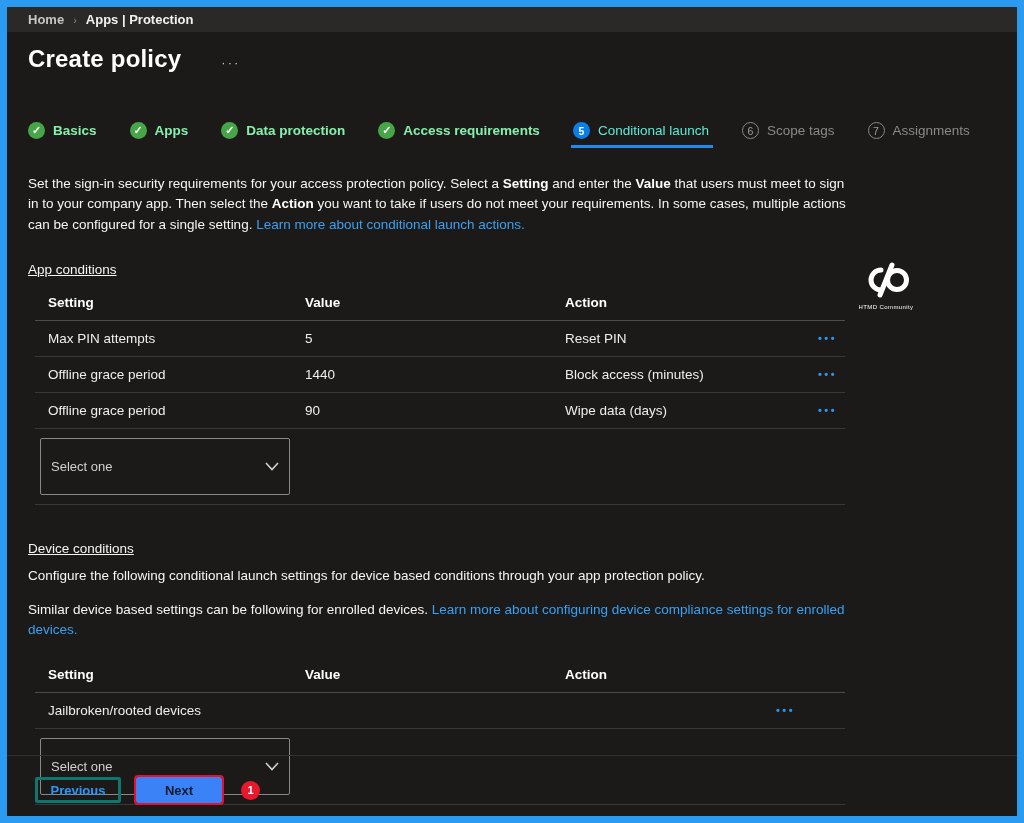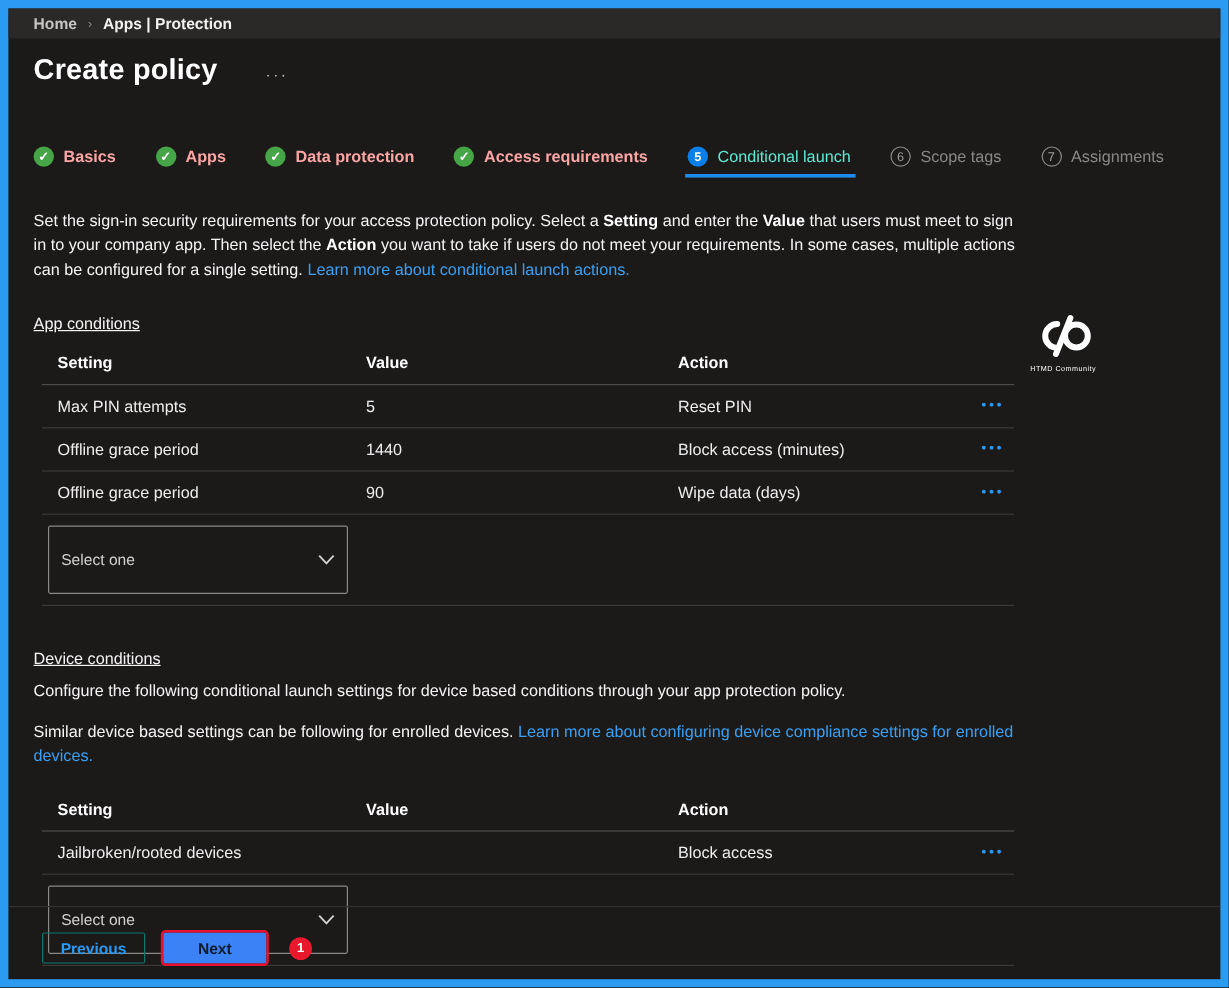--- a/index.html
+++ b/index.html
@@ -17,21 +17,21 @@
   .title-row{display:flex;align-items:center;gap:40px;margin:12px 0 0 21px;height:30px;}
   .page-title{font-size:24px;font-weight:700;margin:0;letter-spacing:.2px;}
   .title-menu{color:#c8c6c4;font-size:13px;letter-spacing:2px;cursor:pointer;padding-top:6px;}
   
   .tabs{display:flex;align-items:flex-start;gap:33px;margin:48px 0 0 21px;font-size:13.5px;}
   .tab{display:flex;align-items:center;gap:8px;padding-bottom:9px;position:relative;cursor:pointer;white-space:nowrap;}
   .step-icon{width:17px;height:17px;border-radius:50%;display:flex;align-items:center;justify-content:center;flex:none;}
   .tab.complete .step-icon{background:#46a546;color:#fff;font-size:11px;font-weight:700;}
   .tab.active .step-icon{background:#0b7fe8;color:#fff;font-size:10.5px;font-weight:700;}
   .tab.upcoming .step-icon{width:15px;height:15px;border:1px solid #8a8886;color:#a19f9d;font-size:10.5px;}
-  .tab.complete .tab-label{color:#fca5a5;font-weight:700;}
+  .tab.complete .tab-label{color:#86efac;font-weight:700;}
   .tab.active .tab-label{color:#5eead4;font-weight:400;}
   .tab.upcoming .tab-label{color:#8a8886;font-weight:400;}
   .tab.active::after{content:"";position:absolute;left:-2px;right:-4px;bottom:0;height:3px;background:#1f8ced;}
   
   .para{margin:26px 21px 0 21px;max-width:828px;font-size:13.5px;line-height:1.5;color:#f5f5f5;}
   .para b{color:#ffffff;}
   .link{color:#3aa0f3;text-decoration:none;cursor:pointer;}
   .section-label{margin:27px 0 0 21px;font-size:13.5px;color:#f5f5f5;text-decoration:underline;}
   .sub-para{margin:10px 21px 0 21px;max-width:828px;font-size:13.5px;line-height:1.5;color:#f5f5f5;}
   .note-para{margin:14px 21px 0 21px;max-width:828px;font-size:13.5px;line-height:1.5;color:#f5f5f5;}
@@ -46,21 +46,21 @@
     display:flex;align-items:center;justify-content:space-between;padding:16px 10px;
     font-size:13px;color:#d2d0ce;cursor:pointer;background:#1b1a19;
   }
   .tbl-bottom{margin:9px 0 0 28px;width:810px;border-bottom:1px solid #3a3938;}
   .mt36{margin-top:36px;}
   .mt18{margin-top:18px;}
   
   .footer-divider{position:absolute;left:0;right:0;bottom:60px;border-top:1px solid #313030;}
   .footer{position:absolute;left:28px;bottom:13px;display:flex;align-items:center;gap:15px;}
   .btn{height:26px;min-width:86px;font-family:inherit;font-size:13px;font-weight:700;border-radius:2px;cursor:pointer;}
-  .btn-prev{background:transparent;border:1px solid #0f766e;color:#2899f5;}
+  .btn-prev{background:transparent;border:3px solid #0f766e;color:#2899f5;}
   .btn-next{background:#3b82f6;border:none;outline:2px solid #e8112d;color:#0c1c2c;}
   .badge{width:19px;height:19px;border-radius:50%;background:#e8192d;color:#fff;font-size:11px;font-weight:700;display:flex;align-items:center;justify-content:center;margin-left:4px;}
   
   .logo{position:absolute;top:255px;left:846px;width:66px;text-align:center;}
   .logo-caption{font-size:6px;color:#ffffff;letter-spacing:.4px;margin-top:2px;}
 </style>
 </head>
 <body>
 
 <div class="frame">
@@ -151,21 +151,20 @@
   <div class="tbl mt18">
       <div class="tbl-header">
         <span>Setting</span>
         <span>Value</span>
         <span>Action</span>
         <span></span>
       </div>
       <div class="tbl-row">
         <span>Jailbroken/rooted devices</span>
         <span></span>
-        <span>Block access</span>
         <span class="row-menu">•••</span>
       </div>
     </div>
   <div class="dropdown">
     <span>Select one</span>
     <svg width="14" height="9" viewBox="0 0 14 9">
         <polyline points="1,1 7,7.5 13,1" fill="none" stroke="#d2d0ce" stroke-width="1.6"></polyline>
       </svg>
   </div>
   <div class="tbl-bottom"></div>

